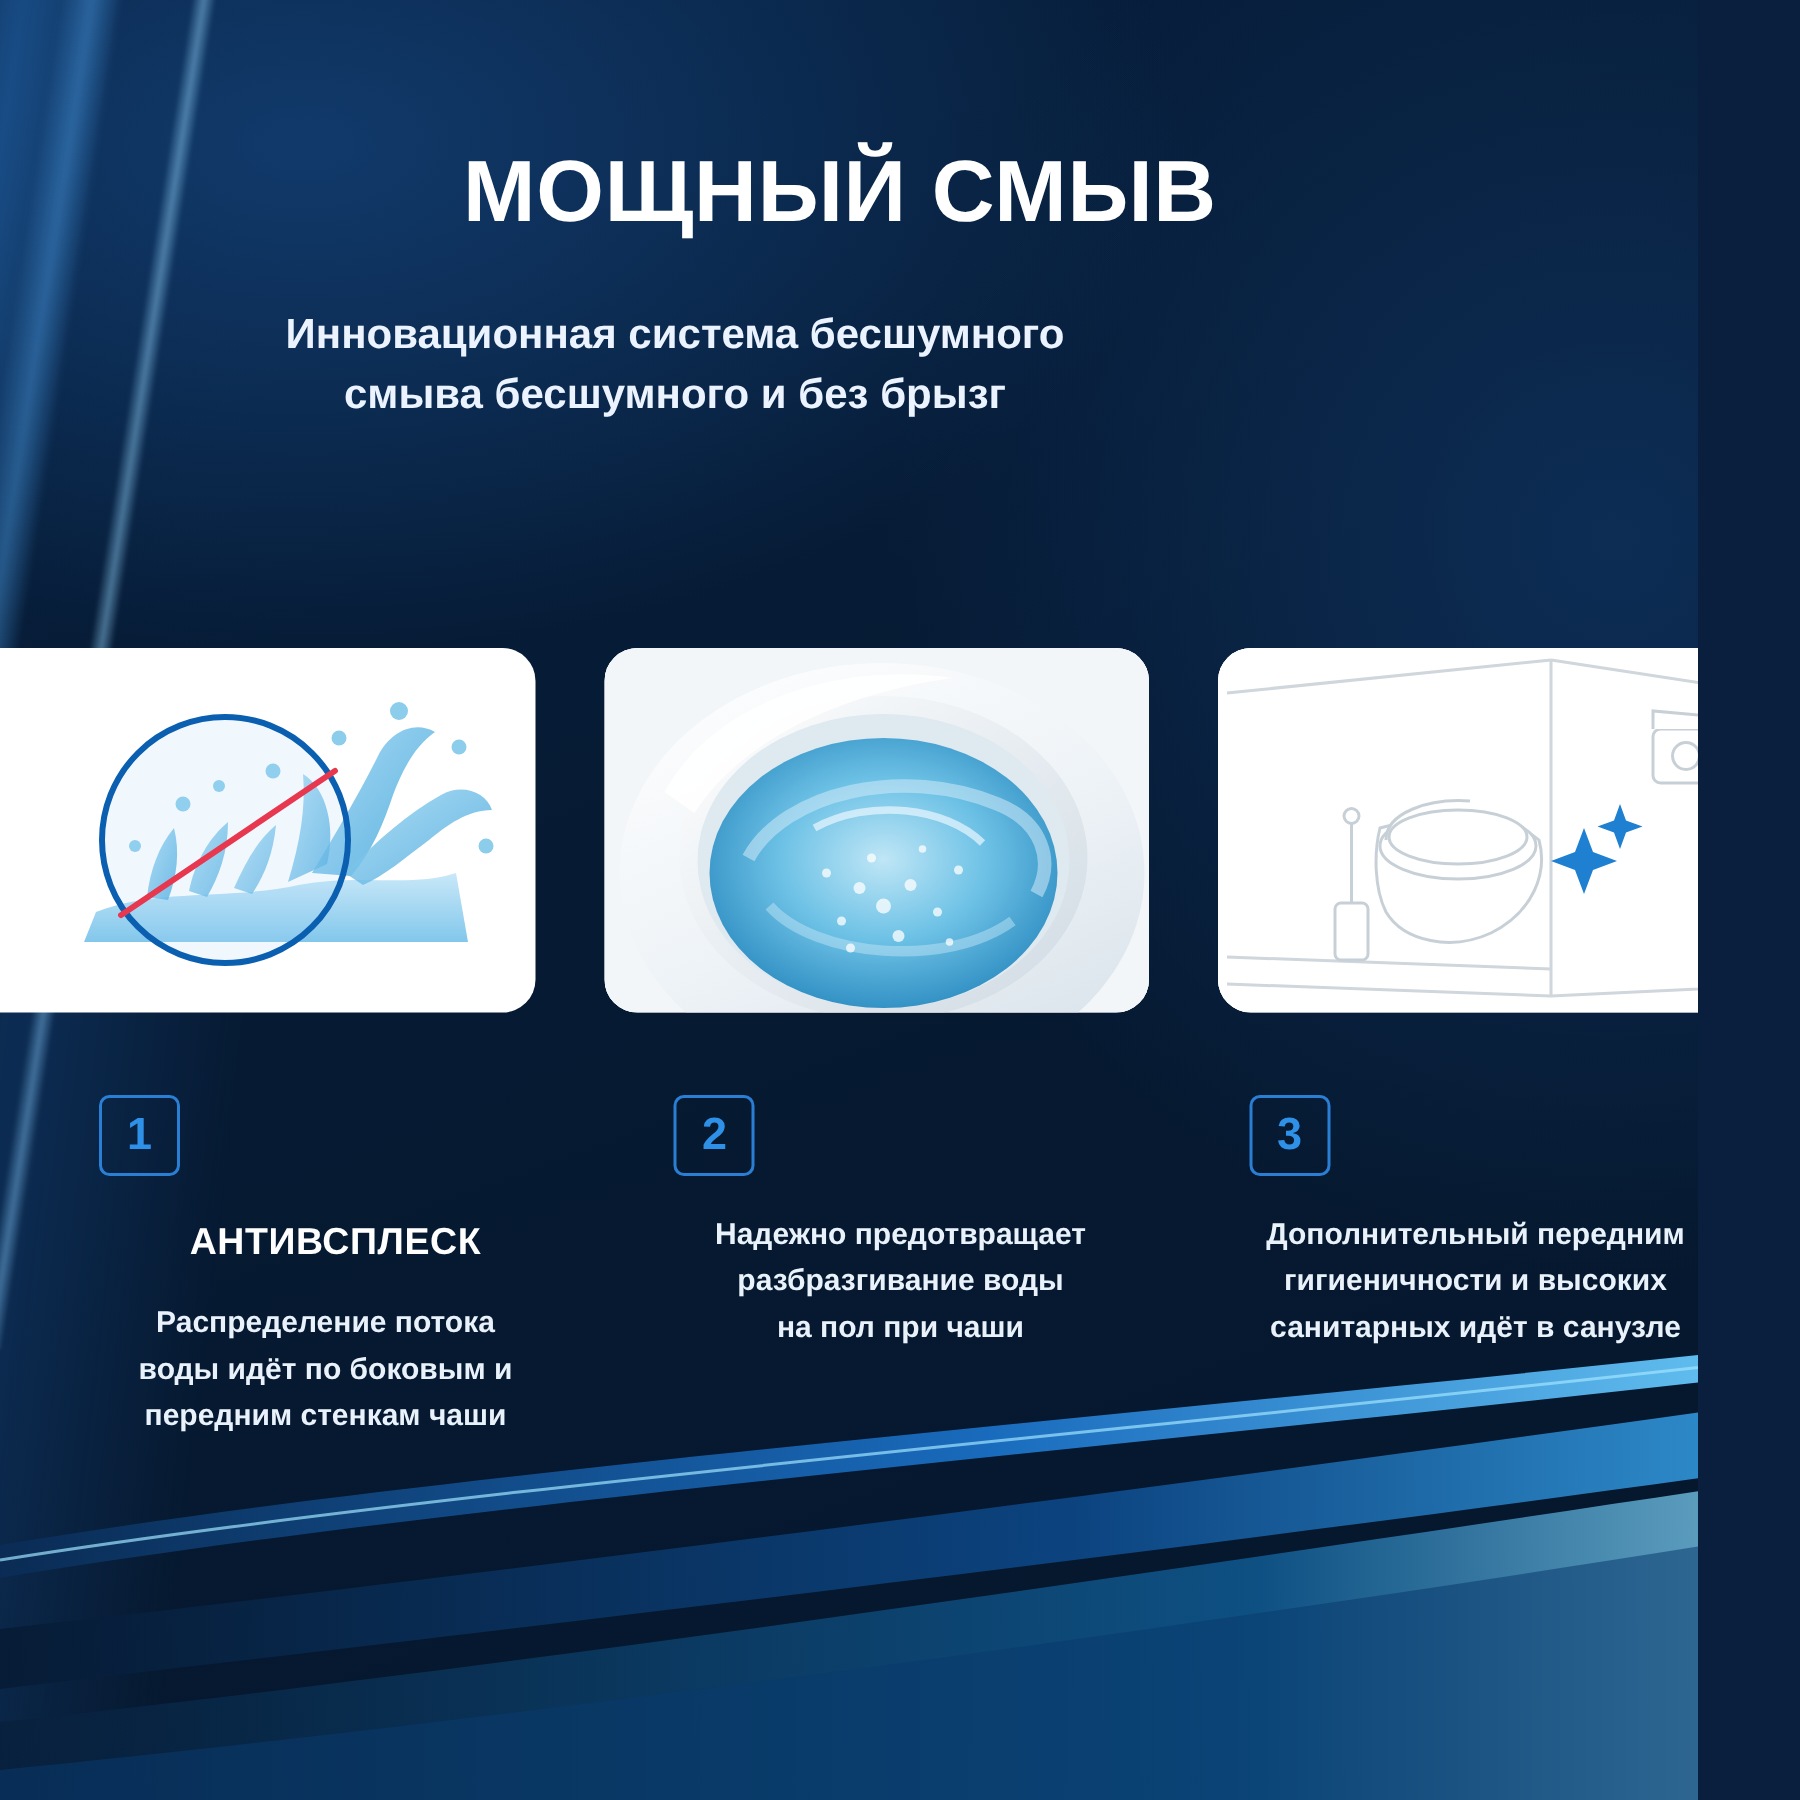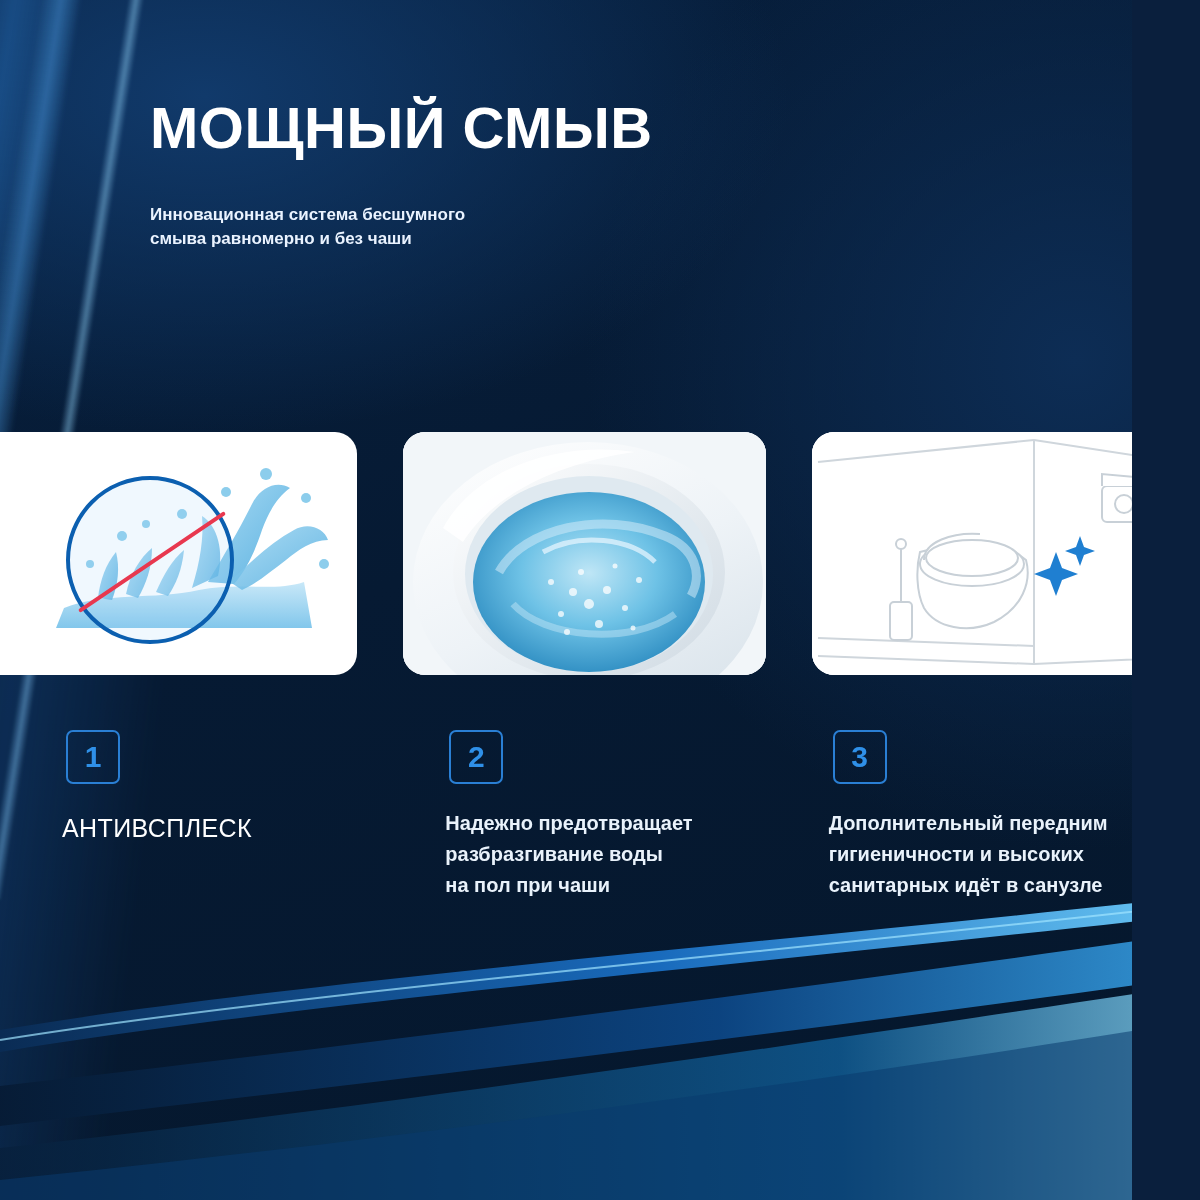--- a/index.html
+++ b/index.html
@@ -10,20 +10,21 @@
     background: #0a1f3d;
   }
   .poster {
     position: relative;
     width: 1132px; height: 1200px;
     background:
       radial-gradient(900px 520px at 18% 8%, #113a6b 0%, rgba(17,58,107,0) 65%),
       radial-gradient(700px 700px at 95% 30%, #0d2d55 0%, rgba(13,45,85,0) 70%),
       linear-gradient(160deg, #07203f 0%, #061a33 45%, #05172c 100%);
     overflow: hidden;
+    text-align: center;
   }
   
   .streak {
     position: absolute;
     transform-origin: top left;
     pointer-events: none;
   }
   .streak-a {
     left: -30px; top: -60px;
     width: 120px; height: 900px;
@@ -69,21 +70,21 @@
     font-size: 58px;
     line-height: 1.12;
     font-weight: 700;
     letter-spacing: 0.5px;
     text-transform: uppercase;
     max-width: 820px;
   }
   .subhead {
     margin-top: 42px;
     color: #eaf3ff;
-    font-size: 17px;
+    font-size: 28px;
     line-height: 1.42;
     font-weight: 600;
     max-width: 600px;
   }
 
   
   .cards {
     position: absolute;
     top: 432px;
     left: 0;
@@ -152,21 +153,21 @@
     font-weight: 700;
     display: flex;
     align-items: center;
     justify-content: center;
     margin-left: 4px;
   }
   .feat-title {
     margin-top: 30px;
     color: #ffffff;
     font-size: 25px;
-    font-weight: 400;
+    font-weight: 700;
     text-transform: uppercase;
     letter-spacing: 0.4px;
   }
   .feat-text {
     margin-top: 24px;
     color: #e9f2fb;
     font-size: 20px;
     line-height: 1.55;
     font-weight: 600;
     max-width: 310px;
@@ -182,21 +183,21 @@
   <div class="streak streak-b"></div>
   <div class="streak streak-c"></div>
   <div class="streak streak-d"></div>
 
   <header class="hero">
     <h1 class="headline">
       <span>МОЩНЫЙ СМЫВ</span><br>
     </h1>
     <p class="subhead">
       <span>Инновационная система бесшумного</span><br>
-      <span>смыва равномерно и без чаши</span>
+      <span>смыва бесшумного и без брызг</span>
     </p>
   </header>
 
   <div class="cards">
 
     <div class="card card-1">
       <div class="art1">
         <svg width="370" height="243" viewBox="0 0 370 243">
           <defs>
             <linearGradient id="wg" x1="0" y1="0" x2="0" y2="1">
@@ -333,20 +334,25 @@
         </svg>
       </div>
     </div>
   </div>
 
   <div class="features">
 
     <div class="feature f1">
       <div class="num-box">1</div>
       <div class="feat-title">АНТИВСПЛЕСК</div>
+      <div class="feat-text">
+        <span>Распределение потока</span><br>
+        <span>воды идёт по боковым и</span><br>
+        <span>передним стенкам чаши</span>
+      </div>
     </div>
 
     <div class="feature f2">
       <div class="num-box">2</div>
       <div class="feat-text">
         <span>Надежно предотвращает</span><br>
         <span>разбразгивание воды</span><br>
         <span>на пол при чаши</span>
       </div>
     </div>

